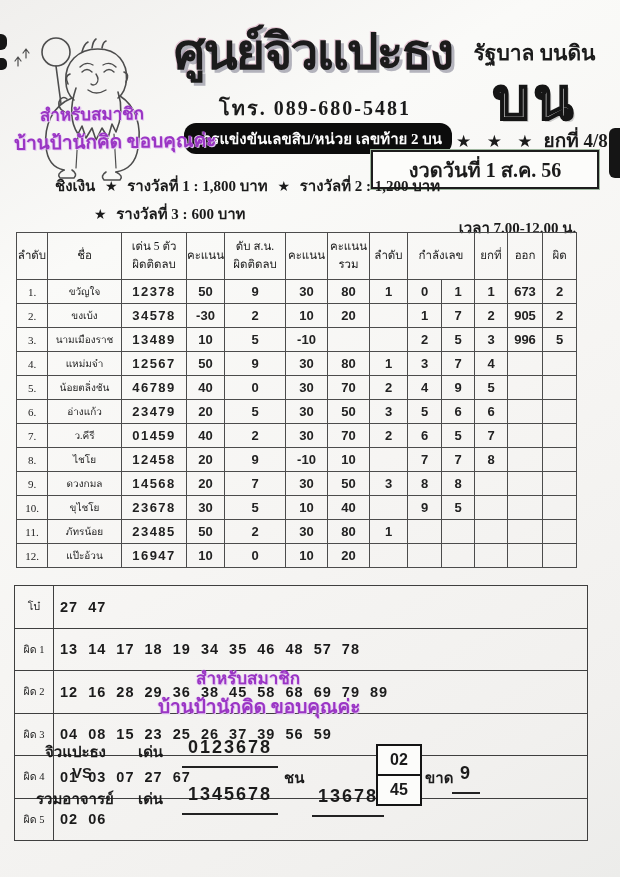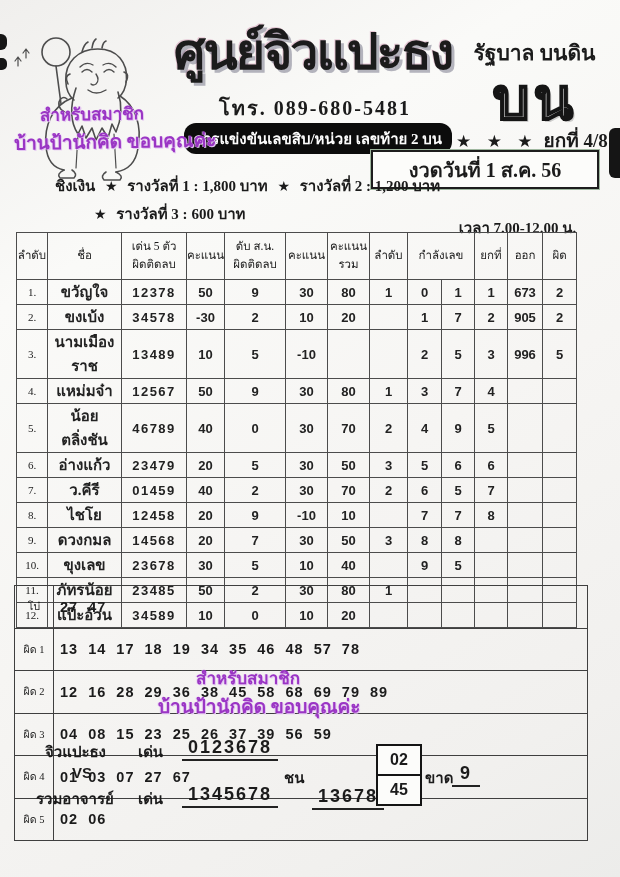--- a/index.html
+++ b/index.html
@@ -48,33 +48,33 @@
   .wm3{left:196px;top:664px;font-size:17px;}
   .wm4{left:158px;top:691px;font-size:19px;}
   
   .main-table{left:16px;top:232px;}
   table{border-collapse:collapse;table-layout:fixed;background:transparent;}
   .main-table table{width:560px;}
   .main-table th,.main-table td{border:1px solid #4c4c4c;padding:0;text-align:center;overflow:hidden;}
   .main-table th{height:46px;font-size:11.5px;font-weight:normal;line-height:1.55;white-space:pre-line;}
   .main-table td{height:23px;font-family:"Liberation Sans",sans-serif;font-size:13px;font-weight:bold;color:#222;}
   .main-table td.no-cell{font-family:"Liberation Serif",serif;font-size:11px;font-weight:normal;text-align:center;}
-  .main-table td.name-cell{font-family:"Liberation Serif",serif;font-size:15px;font-weight:bold;}
+  .main-table td.name-cell{font-family:"Liberation Serif",serif;font-size:10px;font-weight:normal;}
   .main-table td.den-cell{letter-spacing:1.5px;}
   
   .miss-table{left:14px;top:585px;}
   .miss-table table{width:574px;}
   .miss-table td{border:1px solid #3f3f3f;height:17.5px;padding:12px 2px;}
   .miss-table td.miss-label{width:34px;font-size:10.5px;text-align:center;white-space:nowrap;}
   .miss-table td.miss-values{font-family:"Liberation Sans",sans-serif;font-size:14.5px;font-weight:bold;
       letter-spacing:1px;white-space:pre;padding-left:6px;}
   
   .f-text{font-size:15px;font-weight:bold;white-space:nowrap;}
   .f-num{font-family:"Liberation Sans",sans-serif;font-size:18px;font-weight:bold;letter-spacing:2px;
-         border-bottom:2px solid #222;padding:0 6px 1px;white-space:nowrap;}
+         border-bottom:2px solid #222;padding:0 6px 8px;white-space:nowrap;}
   .f-vs{font-family:"Liberation Sans",sans-serif;font-size:15px;font-weight:bold;}
   .frac{left:376px;top:744px;width:42px;height:58px;border:2px solid #141414;background:#fcfcfa;
         display:flex;flex-direction:column;align-items:stretch;text-align:center;
         font-family:"Liberation Sans",sans-serif;font-size:16px;font-weight:bold;}
   .frac .top{flex:1;display:flex;align-items:center;justify-content:center;border-bottom:2px solid #141414;}
   .frac .bot{flex:1;display:flex;align-items:center;justify-content:center;}
   
   .edge-mark{left:0;width:7px;background:#161616;}
   .em1{top:34px;height:16px;border-radius:0 6px 6px 0;}
   .em2{top:58px;height:12px;border-radius:0 5px 5px 0;}
@@ -327,21 +327,21 @@
             <td>3</td>
             <td>8</td>
             <td>8</td>
             <td></td>
             <td></td>
             <td></td>
           </tr>
 
           <tr>
             <td class="no-cell">10.</td>
-            <td class="name-cell">ขุงเลข</td>
+            <td class="name-cell">ขุไชโย</td>
             <td class="den-cell">23678</td>
             <td>30</td>
             <td>5</td>
             <td>10</td>
             <td>40</td>
             <td></td>
             <td>9</td>
             <td>5</td>
             <td></td>
             <td></td>
@@ -360,21 +360,21 @@
             <td></td>
             <td></td>
             <td></td>
             <td></td>
             <td></td>
           </tr>
 
           <tr>
             <td class="no-cell">12.</td>
             <td class="name-cell">แป๊ะอ้วน</td>
-            <td class="den-cell">34589</td>
+            <td class="den-cell">16947</td>
             <td>10</td>
             <td>0</td>
             <td>10</td>
             <td>20</td>
             <td></td>
             <td></td>
             <td></td>
             <td></td>
             <td></td>
             <td></td>

